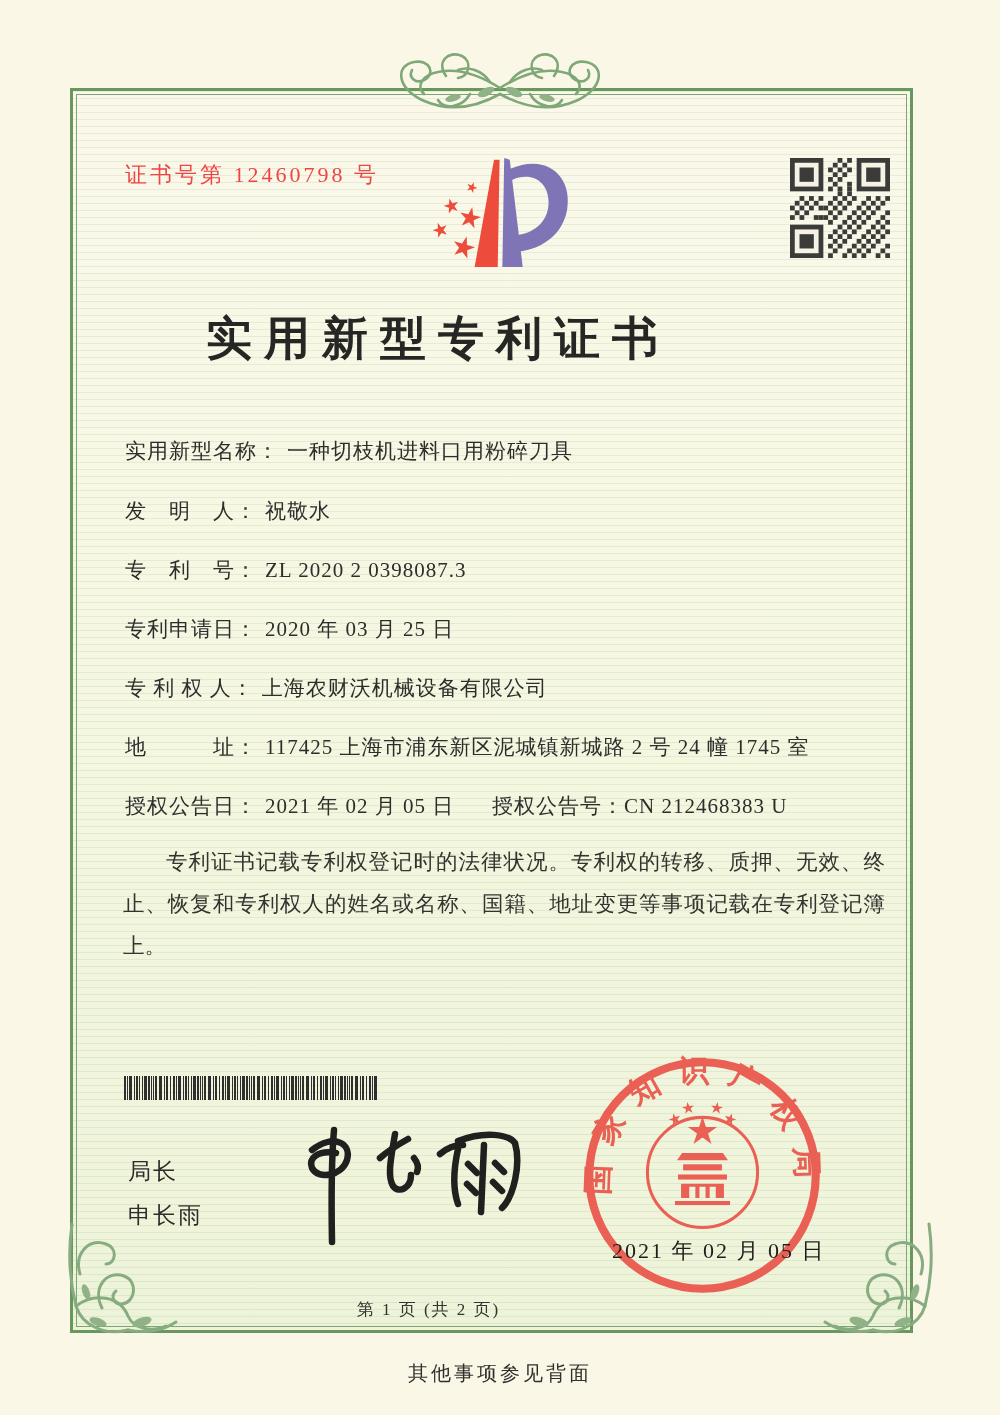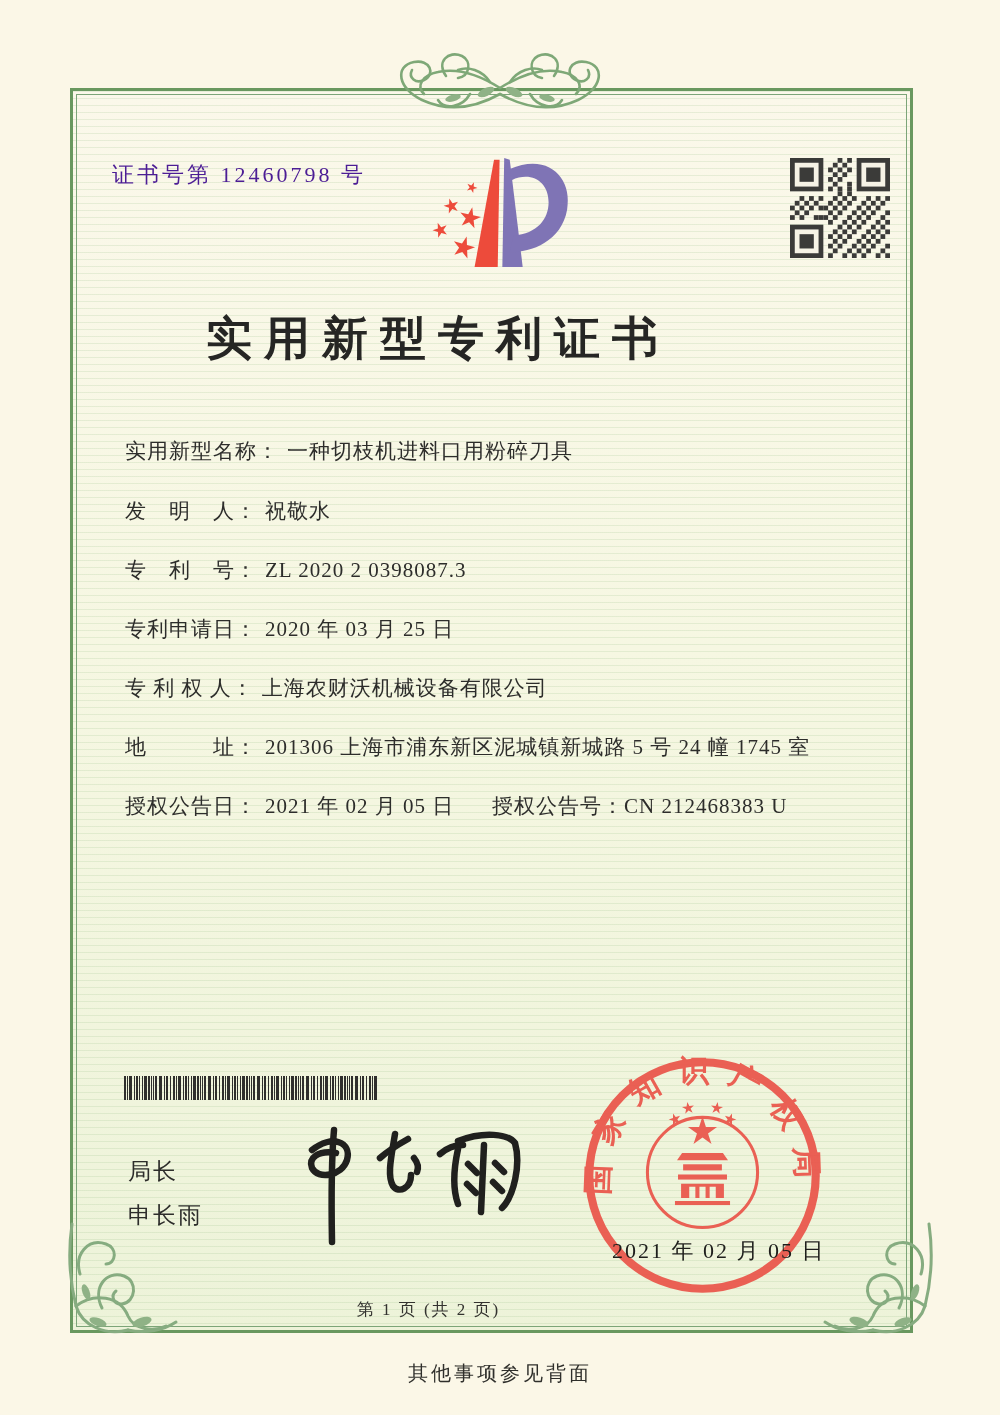--- a/index.html
+++ b/index.html
@@ -11,21 +11,21 @@
   }
   .frame{
     position:absolute;left:70px;top:88px;width:843px;height:1245px;
     border:3px solid #69985f;box-sizing:border-box;
     background:
       repeating-linear-gradient(180deg, rgba(150,190,135,0.20) 0 1px, rgba(0,0,0,0) 1px 7px),
       linear-gradient(180deg,#fbf8ea 0%,#f6f7e2 45%,#edf3d9 100%);
   }
   .frame-inner{position:absolute;inset:3px;border:1px solid #7ca578;}
   .abs{position:absolute;}
-  .cert-no{left:112px;top:160px;font-size:22px;letter-spacing:3px;color:#4c1d95;}
+  .cert-no{left:125px;top:160px;font-size:22px;letter-spacing:3px;color:#ef4444;}
   .title{left:0;top:308px;width:876px;text-align:center;font-size:46px;font-weight:700;
          letter-spacing:12px;color:#262624;}
   .field{left:125px;font-size:21px;letter-spacing:1px;white-space:nowrap;}
   .field .lab{display:inline-block;}
   .field .val{margin-left:8px;}
   .grant-no{left:492px;top:792px;font-size:21px;letter-spacing:1px;white-space:nowrap;}
   .paras{left:123px;top:841px;width:762px;font-size:21.5px;line-height:42px;
          text-align:justify;color:#33332f;}
   .paras p{margin:0;text-indent:2em;}
   .officer{left:128px;top:1150px;font-size:23px;line-height:44px;letter-spacing:2px;}
@@ -259,30 +259,31 @@
 <div class="abs field" style="top:556px;">
   <span class="lab">专　利　号：</span><span class="val">ZL 2020 2 0398087.3</span>
 </div>
 <div class="abs field" style="top:615px;">
   <span class="lab">专利申请日：</span><span class="val">2020 年 03 月 25 日</span>
 </div>
 <div class="abs field" style="top:674px;">
   <span class="lab">专 利 权 人：</span><span class="val">上海农财沃机械设备有限公司</span>
 </div>
 <div class="abs field" style="top:733px;">
-  <span class="lab">地　　　址：</span><span class="val">201306 上海市浦东新区泥城镇新城路 5 号 24 幢 1745 室</span>
+  <span class="lab">地　　　址：</span><span class="val">117425 上海市浦东新区泥城镇新城路 2 号 24 幢 1745 室</span>
 </div>
 <div class="abs field" style="top:792px;">
   <span class="lab">授权公告日：</span><span class="val">2021 年 02 月 05 日</span>
 </div>
 <div class="abs grant-no">
   <span class="lab">授权公告号：</span><span class="val">CN 212468383 U</span>
 </div>
 
 <div class="abs paras">
+  <p>专利证书记载专利权登记时的法律状况。专利权的转移、质押、无效、终止、恢复和专利权人的姓名或名称、国籍、地址变更等事项记载在专利登记簿上。</p>
 </div>
 
 <div class="abs" style="left:124px;top:1076px;">
   <svg id="barcode" width="258" height="24" viewBox="0 0 258 24">
       <rect x="0" y="0" width="2" height="24" fill="#2f2f2d"></rect>
       <rect x="3" y="0" width="1" height="24" fill="#2f2f2d"></rect>
       <rect x="5" y="0" width="3" height="24" fill="#2f2f2d"></rect>
       <rect x="10" y="0" width="1" height="24" fill="#2f2f2d"></rect>
       <rect x="12" y="0" width="2" height="24" fill="#2f2f2d"></rect>
       <rect x="15" y="0" width="1" height="24" fill="#2f2f2d"></rect>

